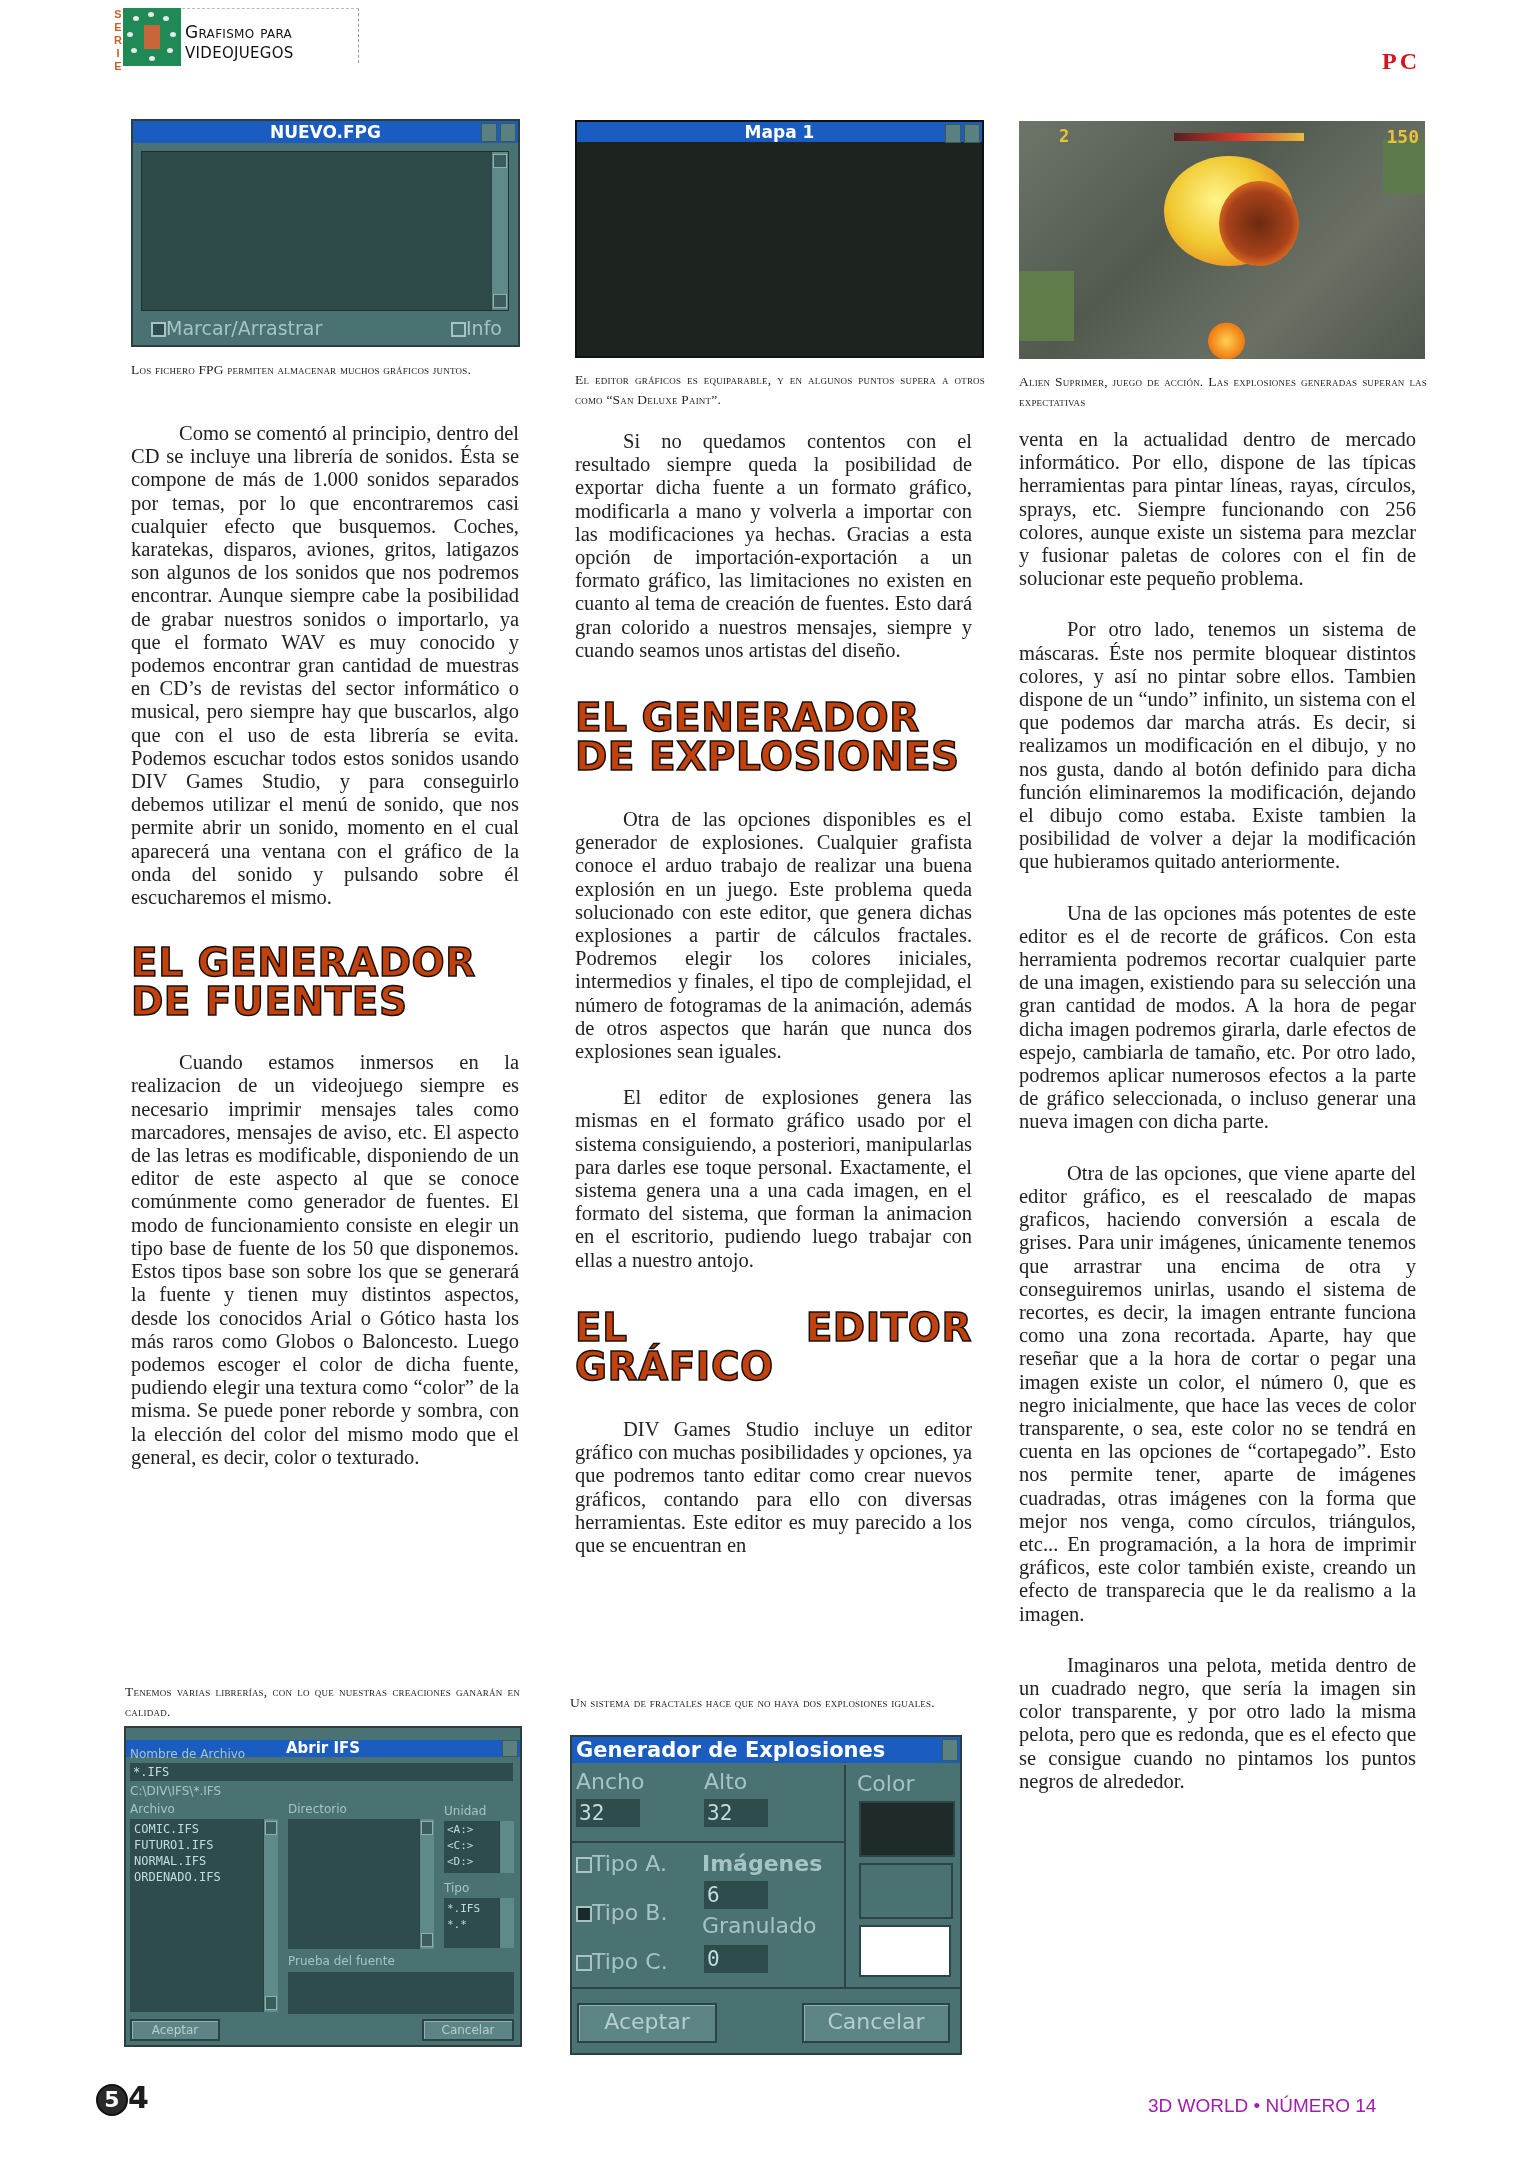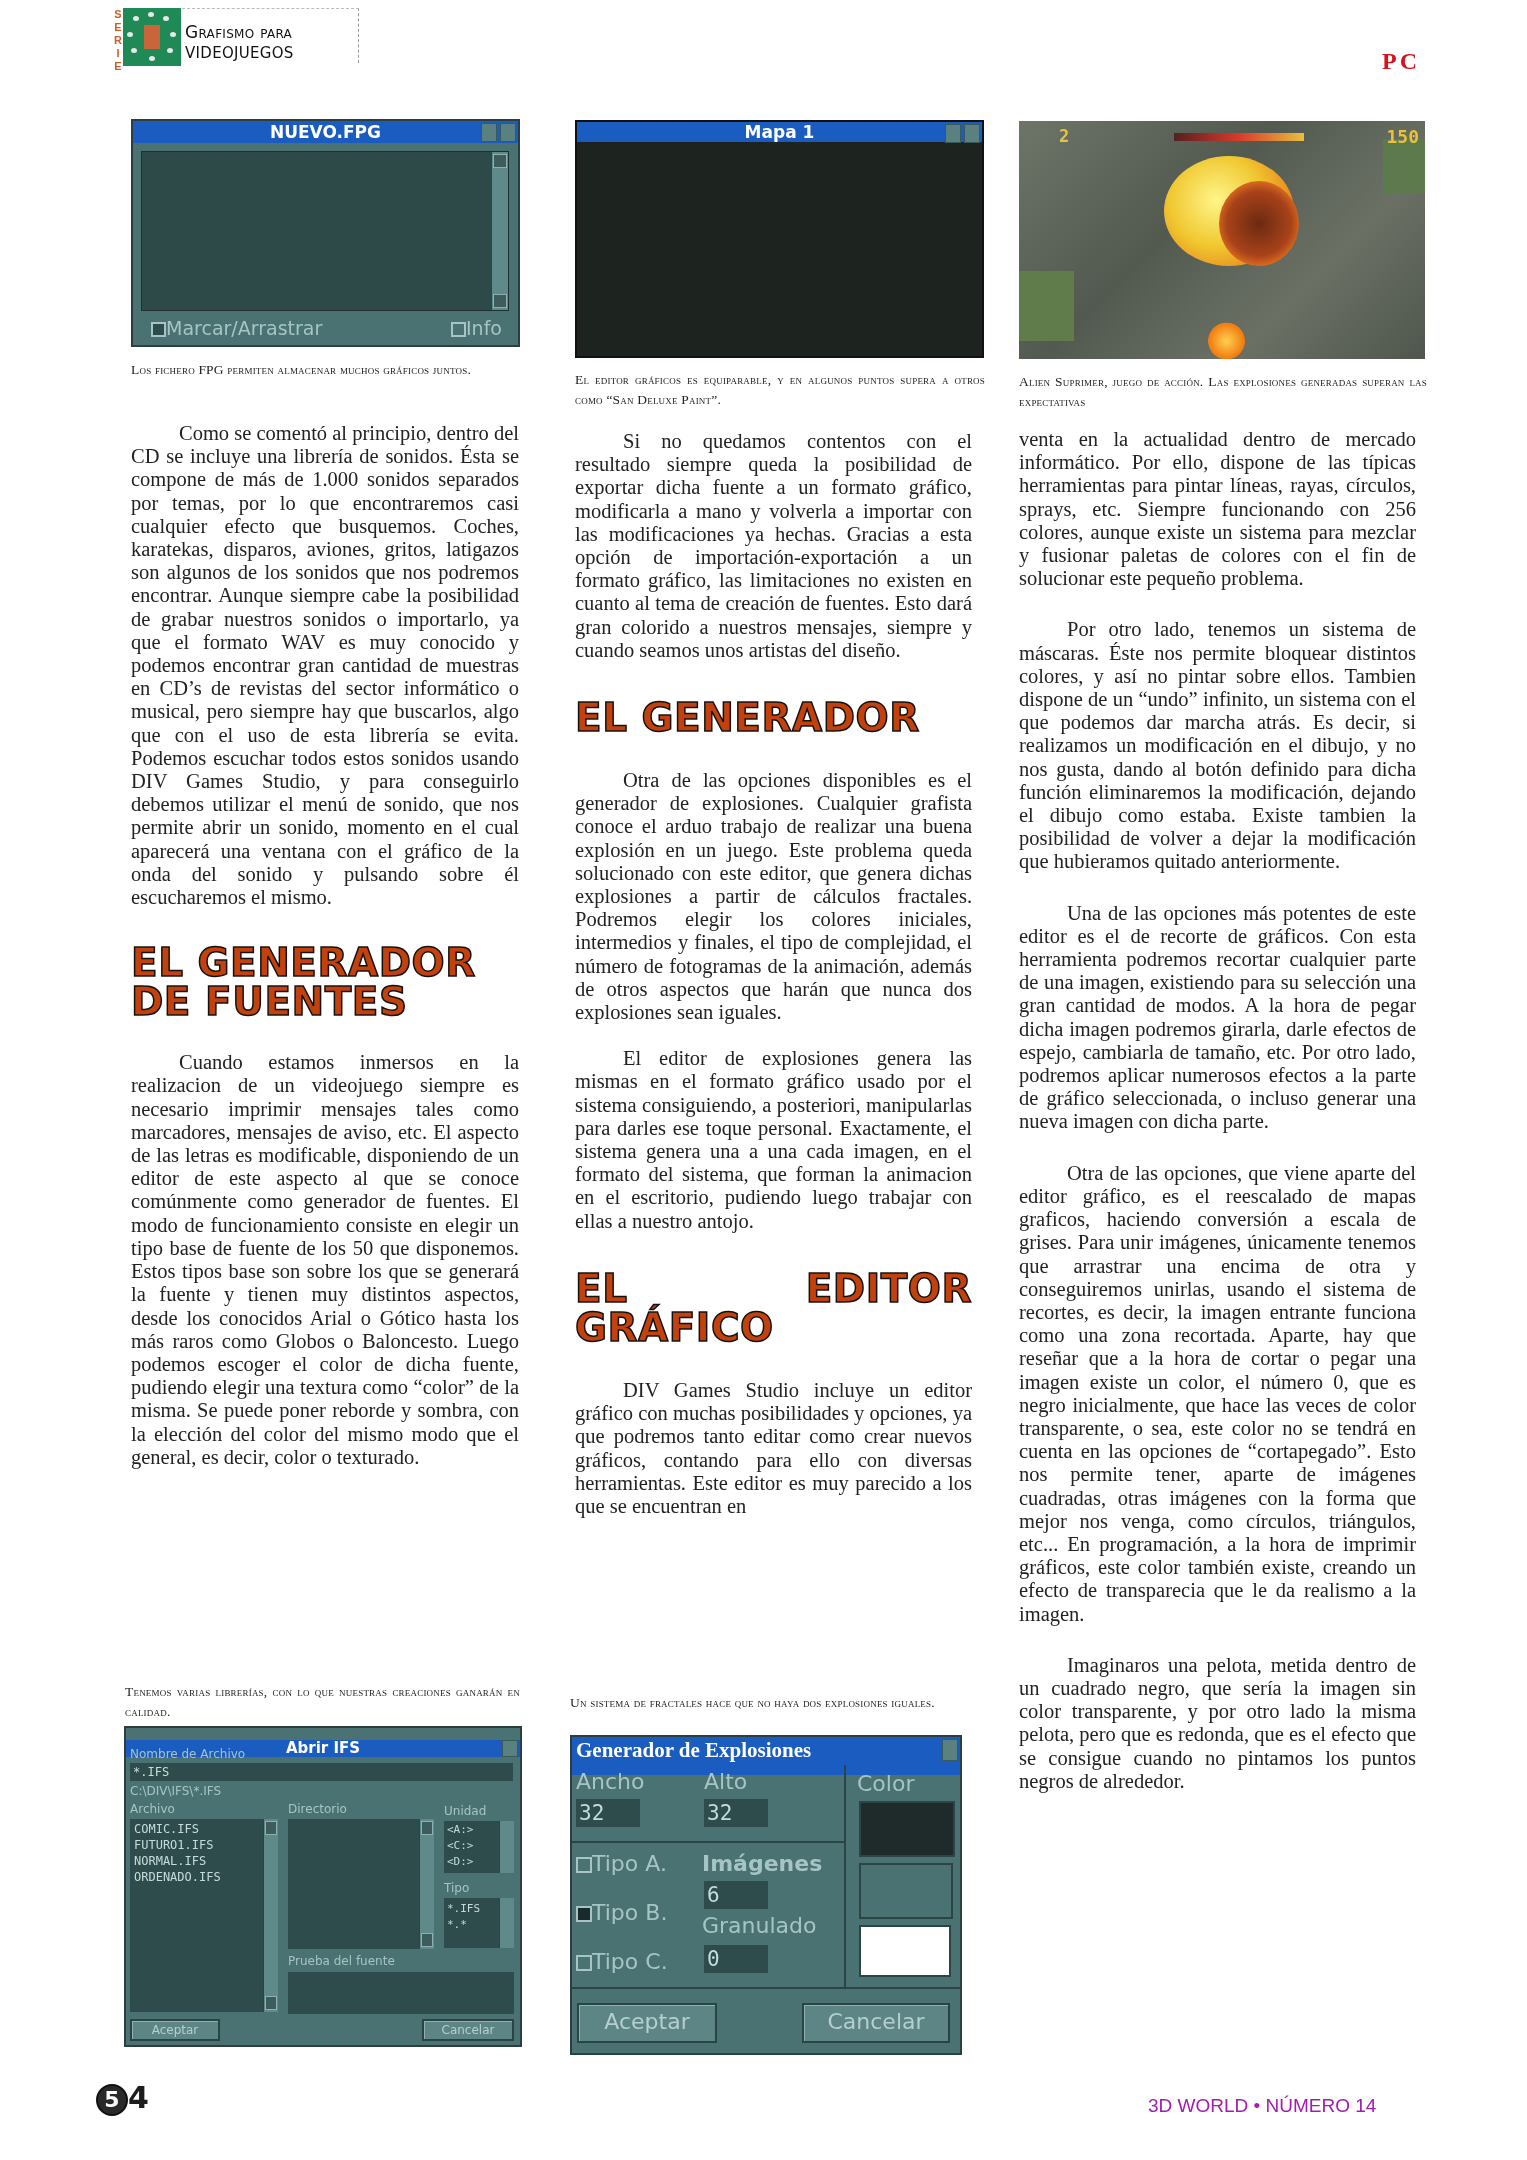--- a/index.html
+++ b/index.html
@@ -159,30 +159,31 @@
   <div class="lbl" style="position:absolute;left:162px;top:226px;font-size:12px;">Prueba del fuente</div>
   <div class="field" style="position:absolute;left:162px;top:244px;width:226px;height:42px;"></div>
   <div class="btn" style="position:absolute;left:4px;top:291px;width:90px;height:22px;font-size:12px;line-height:18px;">Aceptar</div>
   <div class="btn" style="position:absolute;left:296px;top:291px;width:92px;height:22px;font-size:12px;line-height:18px;">Cancelar</div>
 </div>
 
 <div class="abs col" style="left:575px;top:430px;width:397px;">
   <p>Si no quedamos contentos con el resultado siempre queda la posibilidad de exportar dicha fuente a un formato gráfico, modificarla a mano y volverla a importar con las modificaciones ya hechas. Gracias a esta opción de importación-exportación a un formato gráfico, las limitaciones no existen en cuanto al tema de creación de fuentes. Esto dará gran colorido a nuestros mensajes, siempre y cuando seamos unos artistas del diseño.</p>
   <div class="h2" style="margin-top:36px;">
     <div>EL GENERADOR</div>
+    <div>DE EXPLOSIONES</div>
   </div>
   <p style="margin-top:32px">Otra de las opciones disponibles es el generador de explosiones. Cualquier grafista conoce el arduo trabajo de realizar una buena explosión en un juego. Este problema queda solucionado con este editor, que genera dichas explosiones a partir de cálculos fractales. Podremos elegir los colores iniciales, intermedios y finales, el tipo de complejidad, el número de fotogramas de la animación, además de otros aspectos que harán que nunca dos explosiones sean iguales.</p>
   <p>El editor de explosiones genera las mismas en el formato gráfico usado por el sistema consiguiendo, a posteriori, manipularlas para darles ese toque personal. Exactamente, el sistema genera una a una cada imagen, en el formato del sistema, que forman la animacion en el escritorio, pudiendo luego trabajar con ellas a nuestro antojo.</p>
   <div class="h2" style="margin-top:36px;">EL EDITOR GRÁFICO</div>
   <p style="margin-top:32px">DIV Games Studio incluye un editor gráfico con muchas posibilidades y opciones, ya que podremos tanto editar como crear nuevos gráficos, contando para ello con diversas herramientas. Este editor es muy parecido a los que se encuentran en</p>
 </div>
 
 <div class="abs caption" style="left:570px;top:1693px;width:400px;">Un sistema de fractales hace que no haya dos explosiones iguales.</div>
 <div class="abs divwin" style="left:570px;top:1735px;width:392px;height:320px;">
-  <div class="tb" style="height:38px;line-height:26px;font-size:21px;text-align:left;padding-left:4px;font-family:Liberation Serif, serif;">
+  <div class="tb" style="height:26px;line-height:26px;font-size:21px;text-align:left;padding-left:4px;">
     <span>Generador de Explosiones</span>
     <div class="btns">
         <span style="height:20px"></span>
       </div>
   </div>
   <div style="position:absolute;left:272px;top:28px;width:2px;height:222px;background:#2c4444;"></div>
   <div style="position:absolute;left:0;top:104px;width:272px;height:2px;background:#2c4444;"></div>
   <div style="position:absolute;left:0;top:250px;width:388px;height:2px;background:#2c4444;"></div>
   <div class="lbl" style="position:absolute;left:4px;top:32px;font-size:22px;">Ancho</div>
   <div class="field" style="position:absolute;left:4px;top:62px;width:64px;height:28px;font-size:21px;line-height:28px;padding-left:3px;box-sizing:border-box;">32</div>

